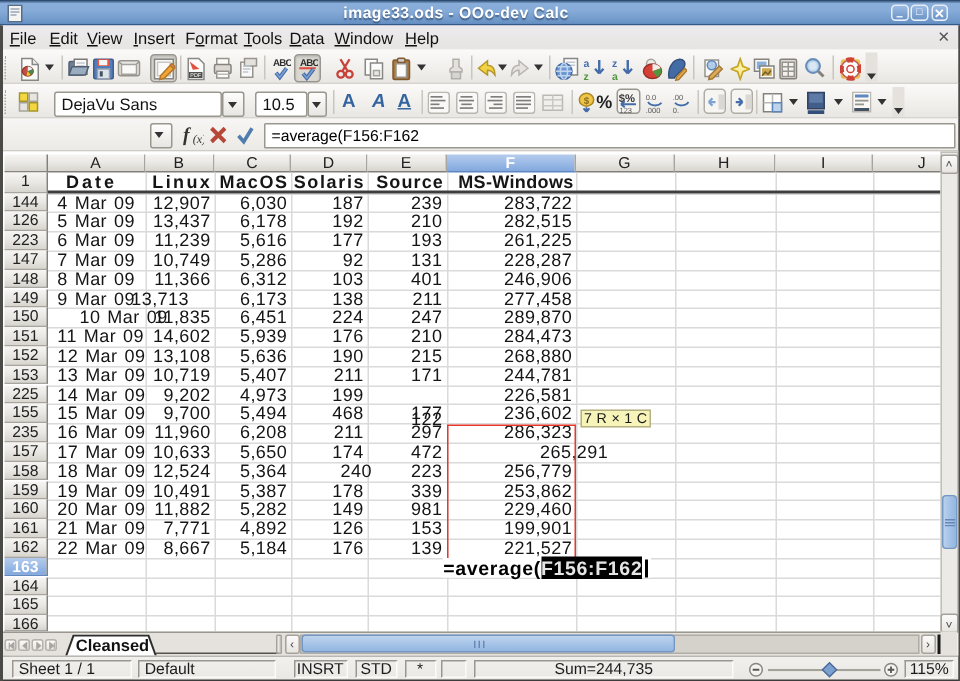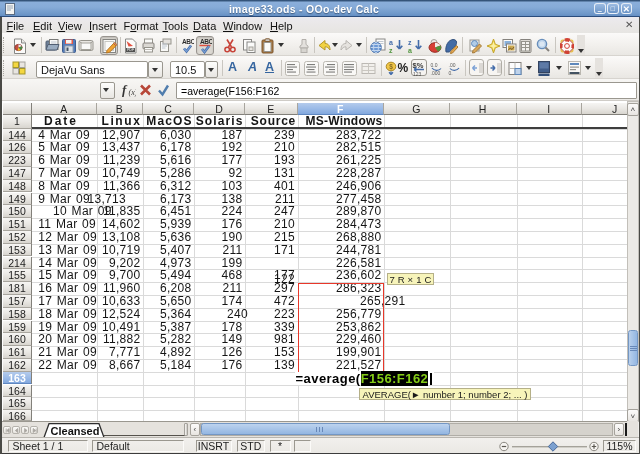--- a/index.html
+++ b/index.html
@@ -376,23 +376,23 @@
 <div class="ab rowhdr" style="top:128.5px;height:12.8px;line-height:12.8px;overflow:hidden">144</div>
 <div class="ab rowhdr" style="top:141.3px;height:12.8px;line-height:12.8px;overflow:hidden">126</div>
 <div class="ab rowhdr" style="top:154.1px;height:12.8px;line-height:12.8px;overflow:hidden">223</div>
 <div class="ab rowhdr" style="top:166.9px;height:12.8px;line-height:12.8px;overflow:hidden">147</div>
 <div class="ab rowhdr" style="top:179.7px;height:12.8px;line-height:12.8px;overflow:hidden">148</div>
 <div class="ab rowhdr" style="top:192.5px;height:12.8px;line-height:12.8px;overflow:hidden">149</div>
 <div class="ab rowhdr" style="top:205.3px;height:12.8px;line-height:12.8px;overflow:hidden">150</div>
 <div class="ab rowhdr" style="top:218.10000000000002px;height:12.8px;line-height:12.8px;overflow:hidden">151</div>
 <div class="ab rowhdr" style="top:230.9px;height:12.8px;line-height:12.8px;overflow:hidden">152</div>
 <div class="ab rowhdr" style="top:243.7px;height:12.8px;line-height:12.8px;overflow:hidden">153</div>
-<div class="ab rowhdr" style="top:256.5px;height:12.8px;line-height:12.8px;overflow:hidden">214</div>
+<div class="ab rowhdr" style="top:256.5px;height:12.8px;line-height:12.8px;overflow:hidden">225</div>
 <div class="ab rowhdr" style="top:269.3px;height:12.8px;line-height:12.8px;overflow:hidden">155</div>
-<div class="ab rowhdr" style="top:282.1px;height:12.8px;line-height:12.8px;overflow:hidden">181</div>
+<div class="ab rowhdr" style="top:282.1px;height:12.8px;line-height:12.8px;overflow:hidden">235</div>
 <div class="ab rowhdr" style="top:294.9px;height:12.8px;line-height:12.8px;overflow:hidden">157</div>
 <div class="ab rowhdr" style="top:307.70000000000005px;height:12.8px;line-height:12.8px;overflow:hidden">158</div>
 <div class="ab rowhdr" style="top:320.5px;height:12.8px;line-height:12.8px;overflow:hidden">159</div>
 <div class="ab rowhdr" style="top:333.3px;height:12.8px;line-height:12.8px;overflow:hidden">160</div>
 <div class="ab rowhdr" style="top:346.1px;height:12.8px;line-height:12.8px;overflow:hidden">161</div>
 <div class="ab rowhdr" style="top:358.9px;height:12.8px;line-height:12.8px;overflow:hidden">162</div>
 <div class="ab rowhdr bluehdr" style="top:371.70000000000005px;height:12.8px;line-height:12.8px;overflow:hidden">163</div>
 <div class="ab rowhdr" style="top:384.5px;height:12.8px;line-height:12.8px;overflow:hidden">164</div>
 <div class="ab rowhdr" style="top:397.3px;height:12.8px;line-height:12.8px;overflow:hidden">165</div>
 <div class="ab rowhdr" style="top:410.1px;height:11.199999999999989px;line-height:12.8px;overflow:hidden">166</div>
@@ -544,24 +544,23 @@
 <div class="ab cell num" style="left:245px;top:346.1px;width:50.0px;height:12.8px;line-height:12.8px">153</div>
 <div class="ab cell num" style="left:297.5px;top:346.1px;width:84.0px;height:12.8px;line-height:12.8px">199,901</div>
 <div class="ab cell" style="left:38.2px;top:358.9px;width:58.5px;height:12.8px;line-height:12.8px;word-spacing:1px">22 Mar 09</div>
 <div class="ab cell num" style="left:96.5px;top:358.9px;width:44.0px;height:12.8px;line-height:12.8px">8,667</div>
 <div class="ab cell num" style="left:143px;top:358.9px;width:48.5px;height:12.8px;line-height:12.8px">5,184</div>
 <div class="ab cell num" style="left:194px;top:358.9px;width:48.5px;height:12.8px;line-height:12.8px">176</div>
 <div class="ab cell num" style="left:245px;top:358.9px;width:50.0px;height:12.8px;line-height:12.8px">139</div>
 <div class="ab cell num" style="left:297.5px;top:358.9px;width:84.0px;height:12.8px;line-height:12.8px">221,527</div>
 <div class="ab" style="left:297.5px;top:282.5px;width:86.5px;height:90.5px;border:1.5px solid #e8382a"></div>
 <div class="ab" style="left:294.5px;top:372.3px;width:139px;height:12.6px;background:#fff"></div>
-<div class="ab" style="left:295.5px;top:371.8px;height:13px;line-height:13px;font-size:13px;font-weight:bold;letter-spacing:.45px;white-space:nowrap">=average(<span style="background:#000;color:#84cc16">F156:F162</span></div>
+<div class="ab" style="left:295.5px;top:371.8px;height:13px;line-height:13px;font-size:13px;font-weight:bold;letter-spacing:.45px;white-space:nowrap">=average(<span style="background:#000;color:#e5e5e5">F156:F162</span></div>
 <div class="ab" style="left:430px;top:372.5px;width:1.6px;height:12px;background:#000"></div>
 <div class="ab tip" style="left:387px;top:273px;width:47px;height:11.5px;letter-spacing:.2px;text-align:center;padding:0">7 R × 1 C</div>
-<div class="ab tip" style="left:358.5px;top:388px;height:12px">AVERAGE(► number 1; number 2; ... )</div>
 <div class="ab" style="left:627px;top:101px;width:11.5px;height:321px;background:#eceae6;border:1px solid #c2bfb9"></div>
 <div class="ab sbtn" style="left:627px;top:102.5px;width:11.5px;height:13px;font-size:8px;line-height:12px">˄</div>
 <div class="ab sthumb" style="left:627.5px;top:329.5px;width:10.5px;height:36px"></div>
 <svg class="ab" style="left:629.5px;top:345.5px" width="7" height="5">
       <path d="M0 .5h7M0 2.5h7M0 4.5h7" stroke="#6888b8"></path>
     </svg>
 <div class="ab sbtn" style="left:627px;top:409px;width:11.5px;height:13px;font-size:8px;line-height:13px">˅</div>
 <div class="ab" style="left:2px;top:421.3px;width:636px;height:16px;background:#e5e2dd"></div>
 <div class="ab" style="left:2px;top:421.3px;width:625px;height:1px;background:#9a978f"></div>
 <div class="ab" style="left:3px;top:425.5px;width:8px;height:8.5px;border:1px solid #b5b2ac;border-radius:2px;background:linear-gradient(#fbfaf8,#e8e5e0)"></div>
@@ -602,20 +601,21 @@
     </svg>
 <div class="ab sbtn" style="left:613.5px;top:423px;width:10.5px;height:12.5px;font-size:8px;line-height:12px">›</div>
 <div class="ab" style="left:624.5px;top:423px;width:2.8px;height:12.5px;background:#1a1a1a"></div>
 <div class="ab" id="sbar"></div>
 <div class="ab spanel" style="left:7.5px;width:80px;text-align:left;padding-left:4px;">Sheet 1 / 1</div>
 <div class="ab spanel" style="left:91.5px;width:92.5px;text-align:left;padding-left:4px;">Default</div>
 <div class="ab spanel" style="left:195.5px;width:36px;text-align:center;">INSRT</div>
 <div class="ab spanel" style="left:237px;width:27.5px;text-align:center;">STD</div>
 <div class="ab spanel" style="left:269.5px;width:21px;text-align:center;">*</div>
 <div class="ab spanel" style="left:294px;width:17px;text-align:center;"></div>
+<div class="ab spanel" style="left:316px;width:173px;text-align:center;">Sum=244,735</div>
 <svg class="ab" style="left:499px;top:440.5px" width="101" height="11" viewBox="0 0 101 11">
       <circle cx="5" cy="5.5" r="4.2" fill="#f5f3f0" stroke="#8a8780"></circle>
       <path d="M2.8 5.5 h4.4" stroke="#5a5750" stroke-width="1.2"></path>
       <rect x="13" y="5" width="75" height="1.4" fill="#a5a29a"></rect>
       <path d="M54 .8 l4.7 4.7 -4.7 4.7 -4.7-4.7z" fill="#7ba0d0" stroke="#4a6a9a"></path>
       <circle cx="95" cy="5.5" r="4.2" fill="#f5f3f0" stroke="#8a8780"></circle>
       <path d="M92.8 5.5 h4.4 M95 3.3 v4.4" stroke="#5a5750" stroke-width="1.2"></path>
     </svg>
 <div class="ab spanel" style="left:603px;width:33px;text-align:center;">115%</div>
 <div class="ab" style="left:0;top:17px;width:1.5px;height:437px;background:#4a4a46"></div>

